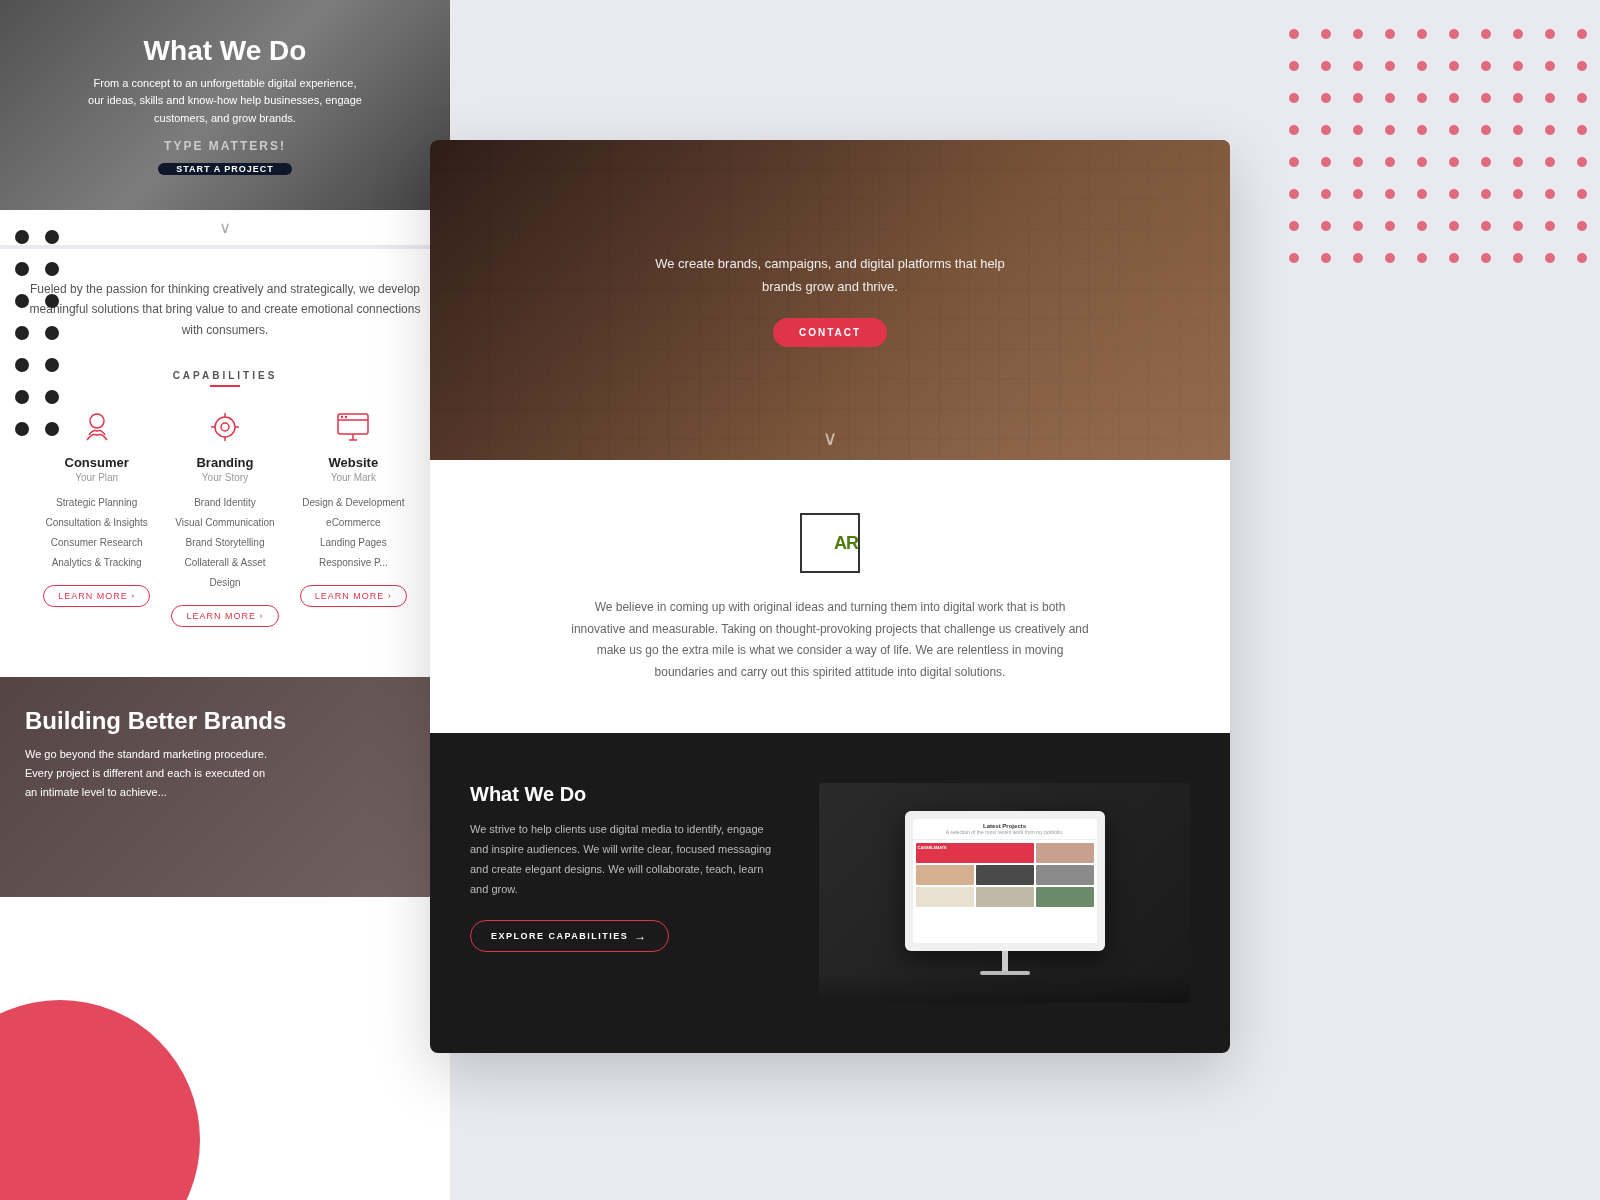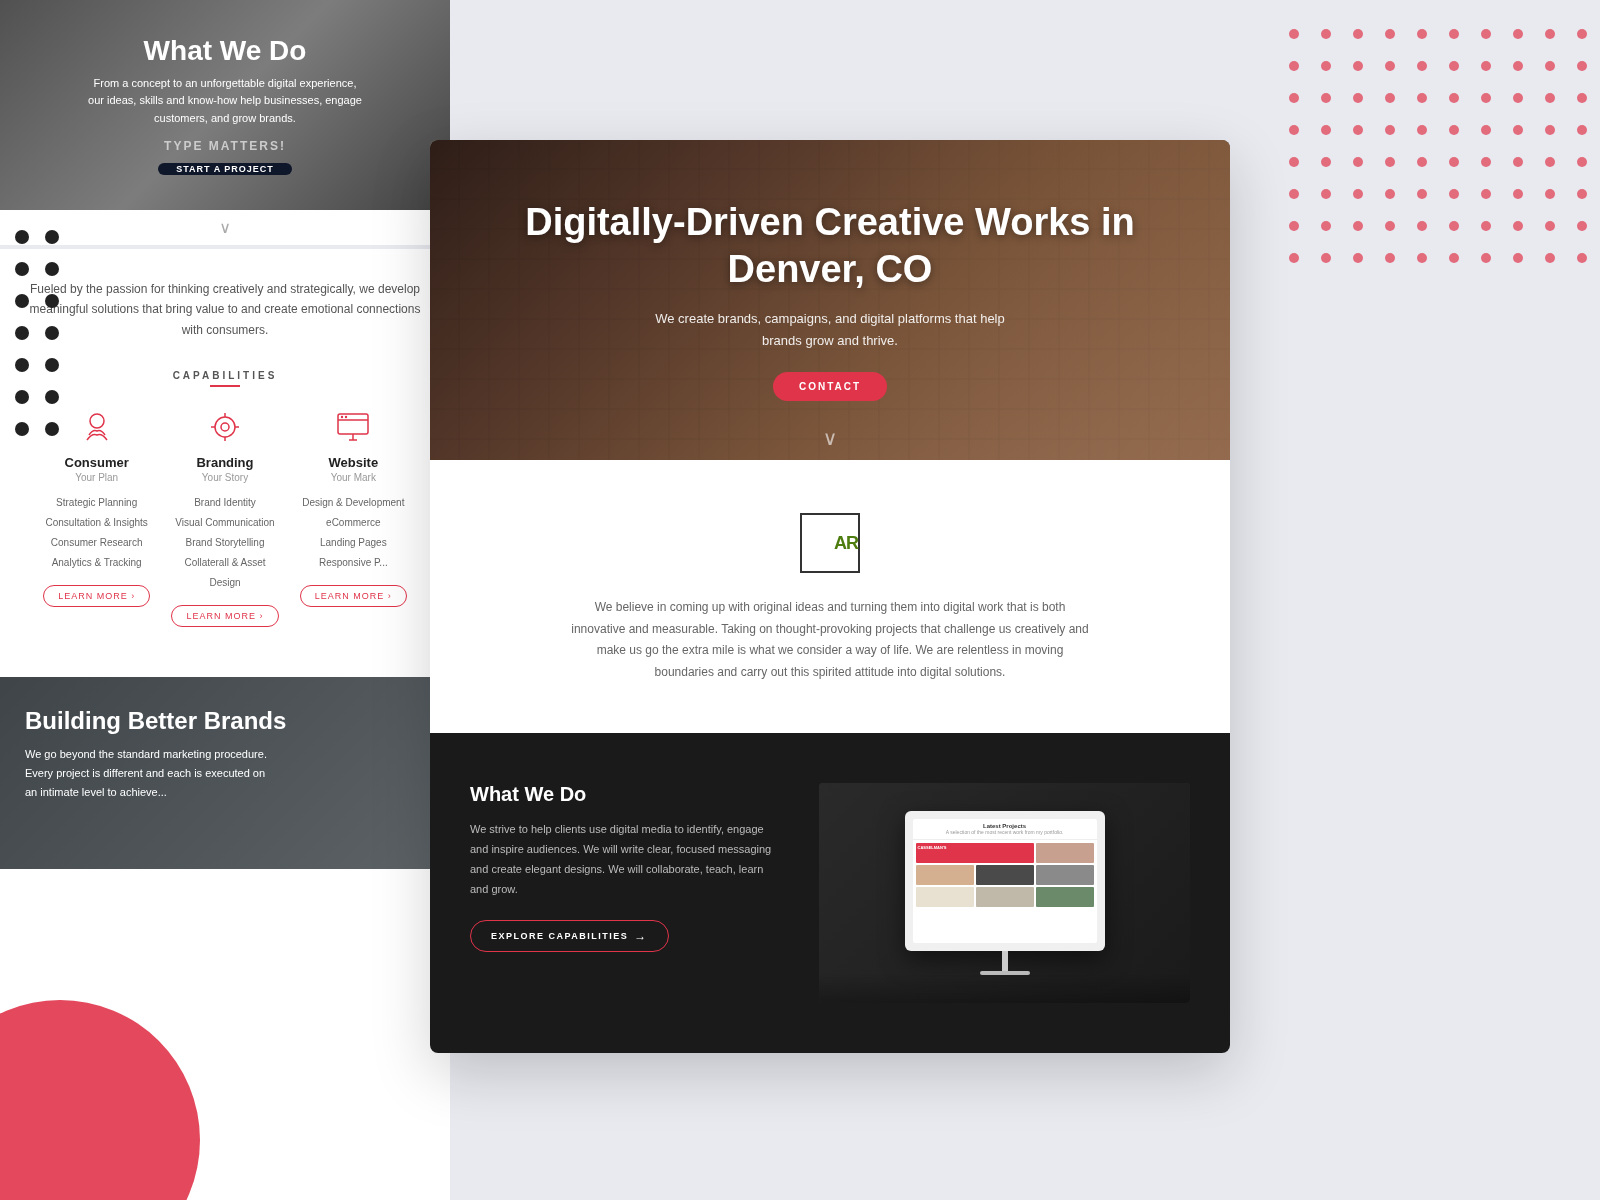--- a/index.html
+++ b/index.html
@@ -202,22 +202,22 @@
       padding: 5px 14px;
       font-size: 9px;
       letter-spacing: 1px;
       border-radius: 20px;
       cursor: pointer;
     }
 
     
     .behind-bottom {
       width: 100%;
-      height: 192px;
-      background: #0c4a6e;
+      height: 220px;
+      background: #ef4444;
       position: relative;
       overflow: hidden;
     }
     .behind-bottom-bg {
       width: 100%;
       height: 100%;
       background: linear-gradient(135deg, #444 0%, #666 100%);
       opacity: 0.9;
     }
     .behind-bottom-content {
@@ -732,21 +732,20 @@
 </div>
 
 <div class="main-card">
 
   <div class="main-hero">
     <div class="main-hero-bg"></div>
     <div class="keyboard-texture"></div>
 
     <div style="position:absolute;top:0;right:0;width:50%;height:100%;background:linear-gradient(90deg,transparent 0%,rgba(120,80,50,0.4) 100%);"></div>
     <div class="main-hero-content">
-      <h1>Digitally-Driven Creative Works in Denver, CO</h1>
       <p>We create brands, campaigns, and digital platforms that help brands grow and thrive.</p>
       <button class="btn-contact">CONTACT</button>
     </div>
     <div class="scroll-indicator">∨</div>
   </div>
 
   <div class="main-middle">
     <div class="ar-logo">
       <span>AR</span>
     </div>

